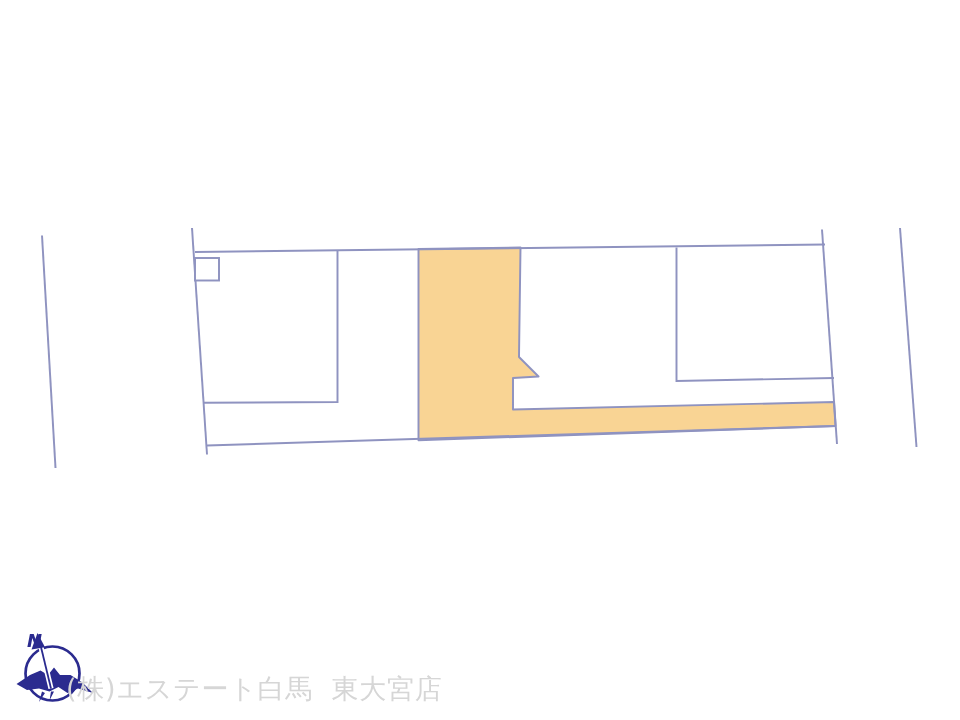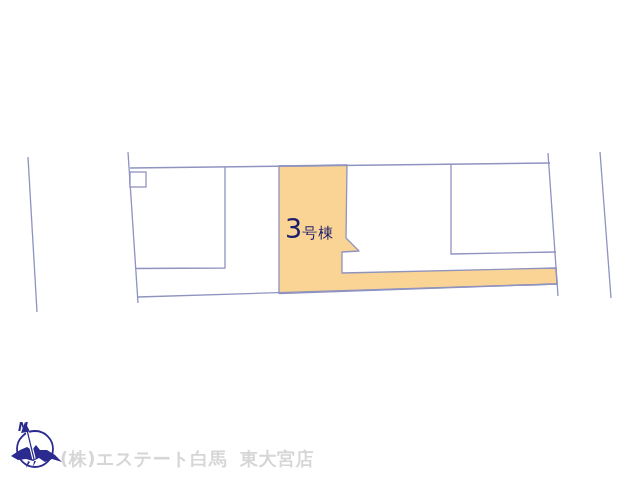--- a/index.html
+++ b/index.html
@@ -13,27 +13,26 @@
   .plan-svg{position:absolute;left:0;top:0;}
   .building-label{
     position:absolute;left:285px;top:215px;
     color:var(--label-navy,#1c1c6e);
     white-space:nowrap;
     line-height:1;
   }
   .building-label .num{font-size:27px;font-weight:500;}
   .building-label .suffix{font-size:15px;font-weight:500;letter-spacing:1px;}
   .watermark{
-    position:absolute;left:60px;top:447px;
+    position:absolute;left:44px;top:447px;
     font-size:18px;
     letter-spacing:0.5px;
     word-spacing:6px;
     color:var(--watermark-gray,#d6d6d6);
     white-space:nowrap;
-    font-weight:bold;
   }
   .plan-line{stroke:var(--plan-line,#8f93c0);stroke-width:1.3;fill:none;}
   .lot-fill{fill:var(--lot-fill,#f9d494);stroke:var(--plan-line,#8f93c0);stroke-width:1.3;stroke-linejoin:round;}
   .white-fill{fill:#ffffff;stroke:var(--plan-line,#8f93c0);stroke-width:1.3;}
   .logo-stroke{stroke:var(--logo-navy,#2b2b8f);fill:none;}
   .logo-fill{fill:var(--logo-navy,#2b2b8f);}
   .logo-n{fill:var(--logo-navy,#2b2b8f);font-size:12px;font-style:italic;font-weight:bold;}
 </style>
 </head>
 <body>
@@ -62,19 +61,16 @@
       <path class="logo-fill" d="M 11,456 L 20,450 L 27,447 L 32,450 L 36,445 L 40,450 L 47,450 L 55,455 L 62,462
                L 52,459 L 45,462 L 39,458 L 33,461 L 26,459 L 18,460 Z"></path>
       <path class="logo-fill" d="M 28,461 L 26,468 L 30,462 Z M 34,461 L 33,467 L 36,461 Z"></path>
       <line x1="34" y1="459" x2="27" y2="430" stroke="#ffffff" stroke-width="3.5"></line>
       <line class="logo-stroke" x1="34" y1="459" x2="27" y2="430" stroke-width="1.2"></line>
       <polygon class="logo-fill" points="25,422 21,433 30,431.5"></polygon>
       <text class="logo-n" x="18" y="431">N</text>
     </g>
   </svg>
 
-  <div class="building-label">
-    <span class="num">3</span><span class="suffix">号棟</span>
-  </div>
 
   <div class="watermark">(株)エステート白馬 東大宮店</div>
 
 </div>
 
 </body></html>

